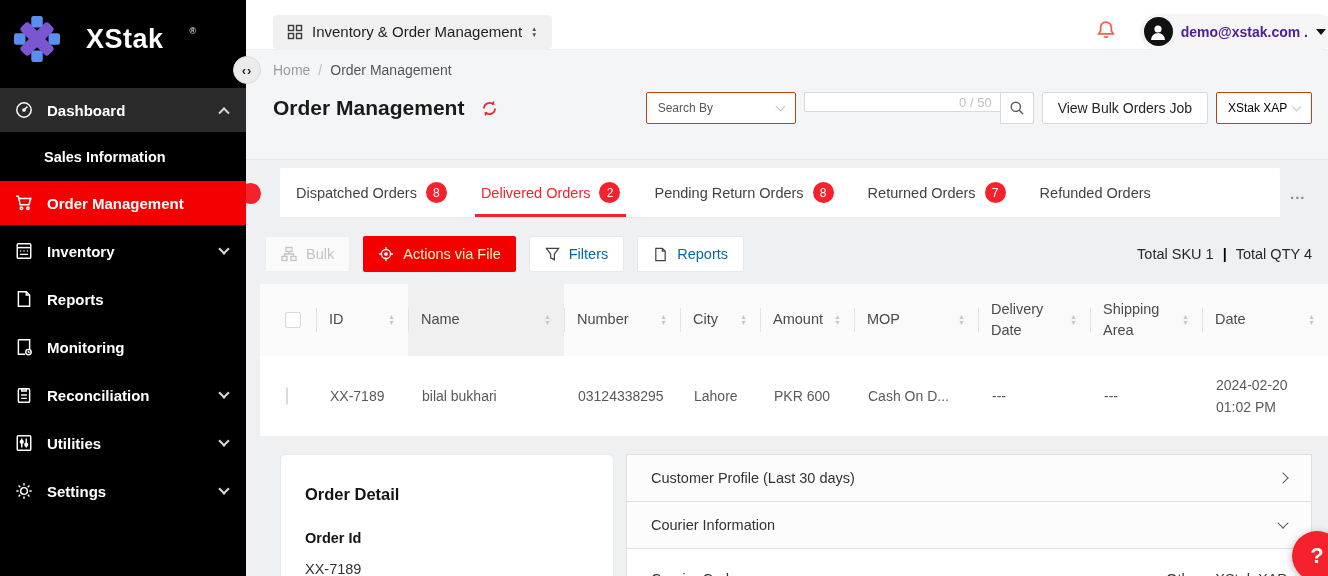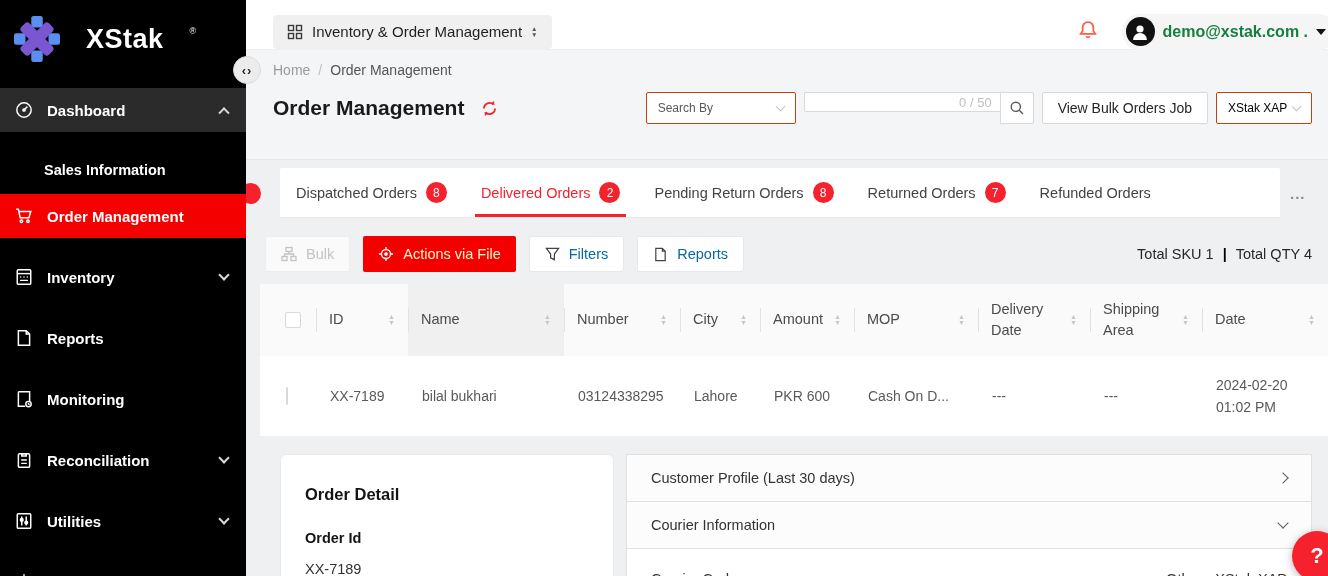--- a/index.html
+++ b/index.html
@@ -6,21 +6,21 @@
   html,body { width:1328px; height:576px; overflow:hidden; }
   body { font-family:"Liberation Sans", sans-serif; background:#eef0f2; position:relative; color:#262626; }
 
   
   .sidebar { position:absolute; left:0; top:0; width:246px; height:576px; background:#000; z-index:20; }
   .logo { display:flex; align-items:flex-start; padding:16px 0 0 14px; gap:26px; }
   .logo svg { width:46px; height:46px; }
   .logo-text { color:#fff; font-size:27px; font-weight:700; letter-spacing:.5px; line-height:46px; }
   .logo-reg { color:#fff; font-size:9px; line-height:30px; }
   .nav { margin-top:26px; }
-  .nav-item { height:44px; display:flex; align-items:center; padding:0 18px 0 14px; color:#fff; font-size:15px; font-weight:700; cursor:pointer; margin-bottom:17px; }
+  .nav-item { height:44px; display:flex; align-items:center; padding:0 18px 0 14px; color:#fff; font-size:15px; font-weight:700; cursor:pointer; margin-bottom:4px; }
   .nav-item .nicon { width:20px; display:flex; justify-content:center; }
   .nav-item .nlabel { margin-left:13px; }
   .nav-item.open { background:#2b2b2b; }
   .nav-item.active { background:#f40000; }
   .nav-sub { height:42px; display:flex; align-items:center; padding-left:44px; color:#fff; font-size:14.5px; font-weight:700; cursor:pointer; margin-bottom:3px; }
   .chev { width:8px; height:8px; border-right:2px solid #d9d9d9; border-bottom:2px solid #d9d9d9; margin-left:auto; }
   .chev.up { transform:rotate(-135deg) translate(-2px,-2px); }
   .chev.down { transform:rotate(45deg); margin-top:-4px; }
   .chev-r { width:8px; height:8px; border-right:1.6px solid #595959; border-bottom:1.6px solid #595959; transform:rotate(-45deg); }
   .chev-d { width:8px; height:8px; border-right:1.6px solid #595959; border-bottom:1.6px solid #595959; transform:rotate(45deg); margin-top:-4px; }
@@ -31,21 +31,21 @@
   .main { position:absolute; left:246px; top:0; width:1082px; height:576px; }
 
   .topbar { height:50px; background:#fff; border-bottom:1px solid #efefef; display:flex; align-items:center; padding:14px 0 0 27px; }
   .app-switcher { display:flex; align-items:center; gap:9px; background:#f0f0f0; border:none; border-radius:4px; height:34px; padding:0 14px; font-size:15px; color:#1f1f1f; font-family:inherit; cursor:pointer; }
   .updown { display:flex; flex-direction:column; color:#595959; }
   .updown i { font-style:normal; font-size:6.5px; line-height:5.5px; }
   .topbar-right { margin-left:auto; display:flex; align-items:center; }
   .bell { margin-right:24px; cursor:pointer; }
   .user-pill { display:flex; align-items:center; background:#f5f5f5; border-radius:18px; height:36px; padding:0 10px 0 4px; margin-right:-8px; cursor:pointer; gap:8px; }
   .avatar { width:29px; height:29px; border-radius:50%; background:#111; display:flex; align-items:center; justify-content:center; }
-  .user-email { font-size:16px; font-weight:700; color:#15803d; }
+  .user-email { font-size:14px; font-weight:700; color:#4c1d95; }
   .caret-down { width:0; height:0; border-left:5px solid transparent; border-right:5px solid transparent; border-top:6px solid #111; }
 
   .page-head { height:110px; background:#f4f5f7; border-bottom:1px solid #e4e6e8; padding:12px 16px 0 27px; }
   .breadcrumb { font-size:14px; display:flex; gap:8px; }
   .bc-home { color:#9a9a9a; cursor:pointer; }
   .bc-sep { color:#bfbfbf; }
   .bc-cur { color:#555; }
   .title-row { margin-top:14px; display:flex; align-items:center; }
   .page-title { font-size:21px; font-weight:700; color:#1a1a1a; }
   .refresh { margin-left:16px; cursor:pointer; display:flex; }

